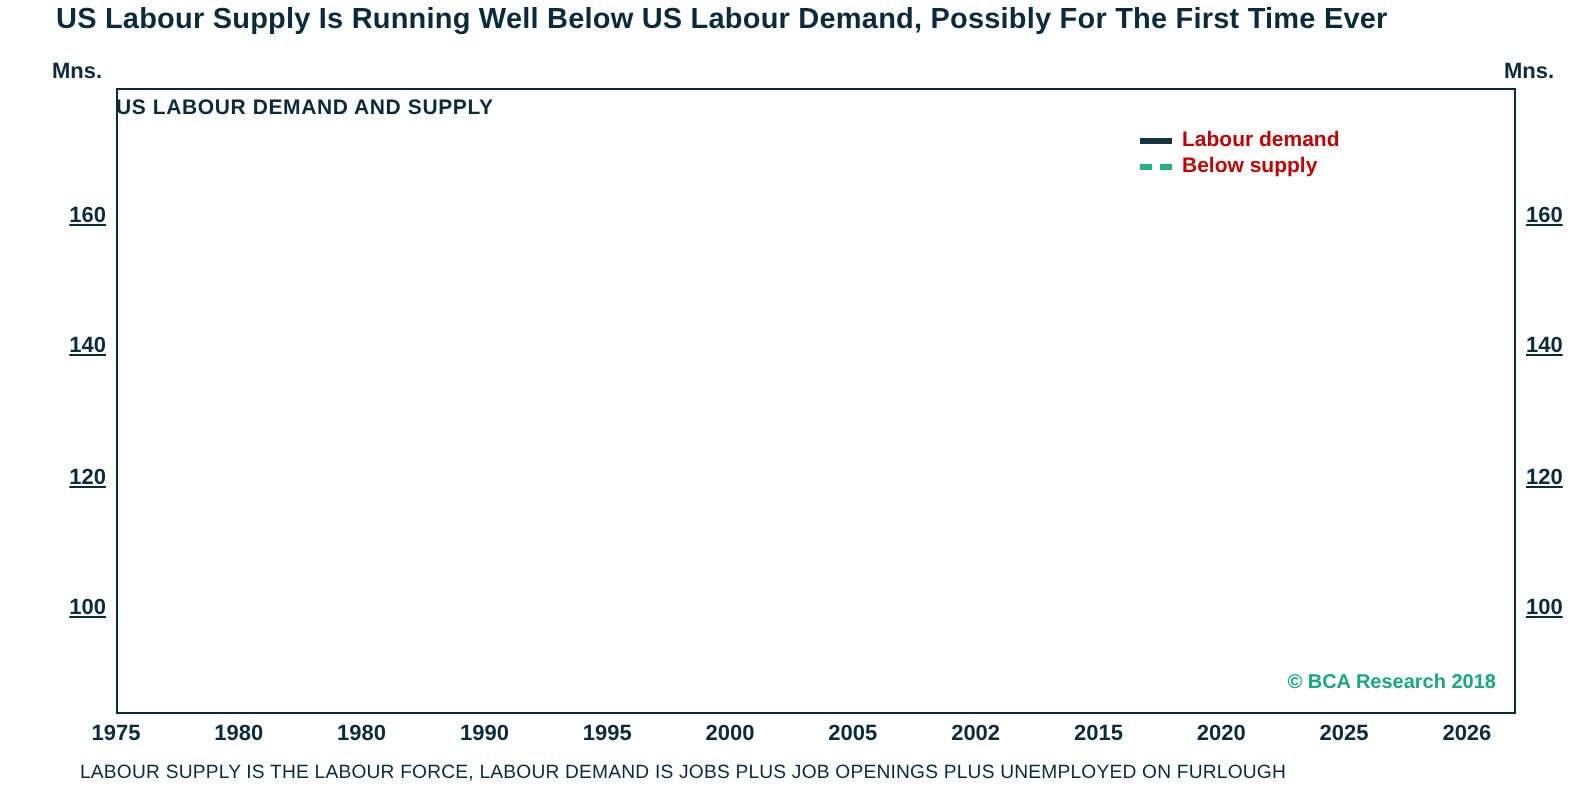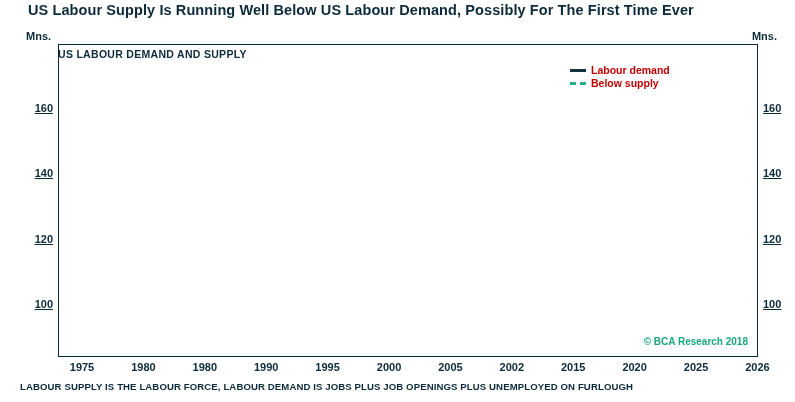--- a/index.html
+++ b/index.html
@@ -90,21 +90,20 @@
     text-align: left;
     width: 40px;
   }
   .xtick-label {
     position: absolute;
     font-size: 11px;
     font-weight: bold;
     color: #0b2a3a;
     transform: translateX(-50%);
     white-space: nowrap;
-    margin-left: 24px;
   }
   #legend {
     position: absolute;
     left: 512px;
     top: 20px;
     font-size: 10.5px;
     font-weight: bold;
     line-height: 1.22;
   }
   .legend-row {
@@ -122,24 +121,24 @@
     position: absolute;
     right: 10px;
     bottom: 10px;
     font-size: 10px;
     font-weight: bold;
     color: #1aa87e;
     white-space: nowrap;
   }
   #footnote {
     position: absolute;
-    left: 20px;
+    left: 40px;
     top: 381px;
     font-size: 9.6px;
-    font-weight: bold;
+    font-weight: normal;
     color: #0b2a3a;
     letter-spacing: 0.1px;
     white-space: nowrap;
   }
   svg { display: block; }
 </style>
 </head>
 <body>
 
 <div id="page">

